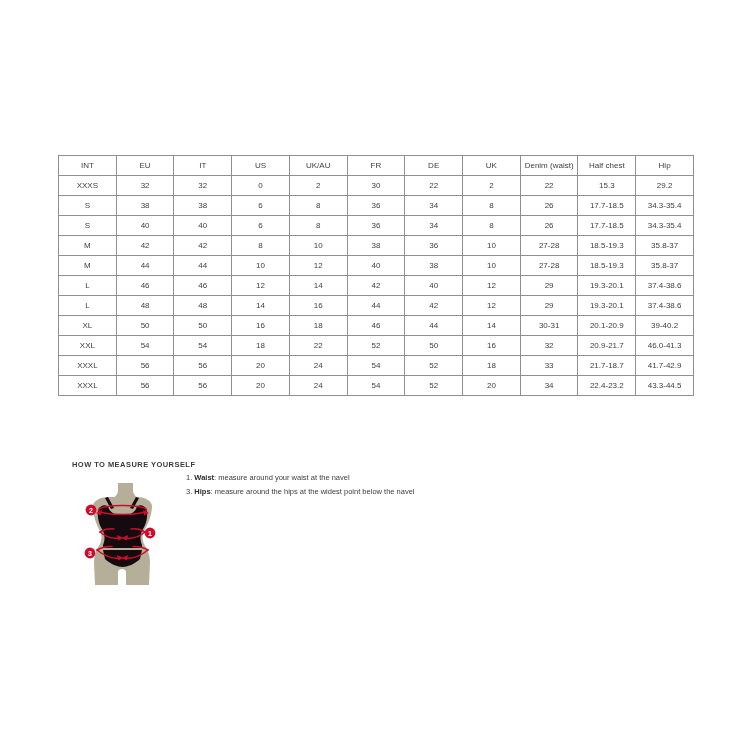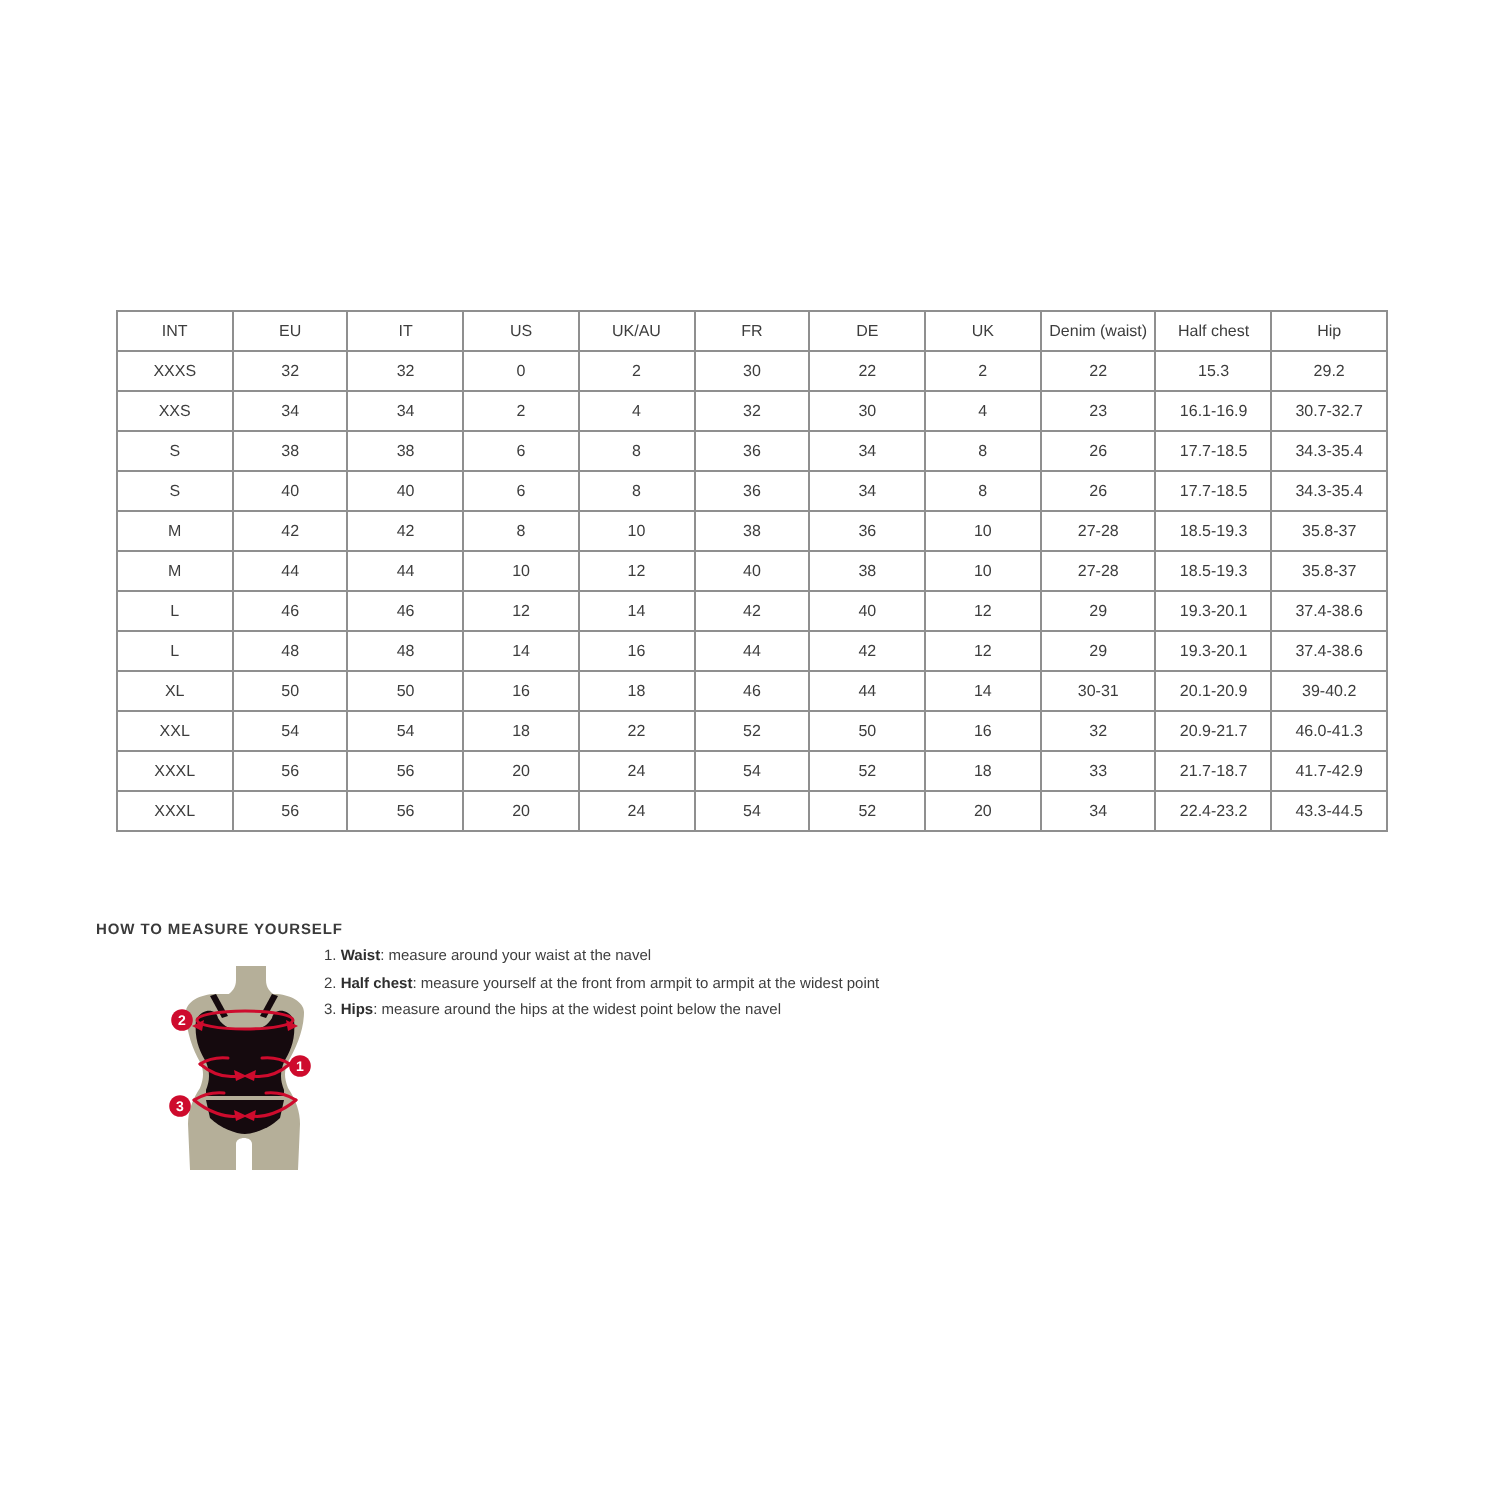--- a/index.html
+++ b/index.html
@@ -16,28 +16,28 @@
   table.size-table th,
   table.size-table td{
     border:1px solid #8f8f8f;
     height:19px;padding:0;
     text-align:center;vertical-align:middle;
     font-size:8px;font-weight:normal;color:#3d3d3d;
     overflow:hidden;white-space:nowrap;
   }
   
   .measure-title{
-    position:absolute;left:48px;top:460px;
+    position:absolute;left:72px;top:460px;
     font-size:7.5px;font-weight:bold;letter-spacing:.45px;color:#3a3a3a;
   }
   .figure-wrap{
     position:absolute;left:80px;top:480px;width:84px;height:108px;
   }
   ol.measure-steps{
-    position:absolute;left:162px;top:471px;margin:0;padding:0;list-style:none;
+    position:absolute;left:186px;top:471px;margin:0;padding:0;list-style:none;
     font-size:7.5px;line-height:13.6px;color:#3d3d3d;white-space:nowrap;
   }
   ol.measure-steps b{color:#2e2e2e;}
   .red-stroke{stroke:#ce0b2d;stroke-width:1.5;fill:none;stroke-linecap:round;}
   .red-fill{fill:#ce0b2d;}
   .badge-num{fill:#ffffff;font-size:7px;font-weight:bold;font-family:"Liberation Sans",sans-serif;}
 </style>
 </head>
 <body>
 
@@ -67,33 +67,20 @@
           <td>0</td>
           <td>2</td>
           <td>30</td>
           <td>22</td>
           <td>2</td>
           <td>22</td>
           <td>15.3</td>
           <td>29.2</td>
         </tr>
         <tr>
-          <td>XXS</td>
-          <td>34</td>
-          <td>34</td>
-          <td>2</td>
-          <td>4</td>
-          <td>32</td>
-          <td>30</td>
-          <td>4</td>
-          <td>23</td>
-          <td>16.1-16.9</td>
-          <td>30.7-32.7</td>
-        </tr>
-        <tr>
           <td>S</td>
           <td>38</td>
           <td>38</td>
           <td>6</td>
           <td>8</td>
           <td>36</td>
           <td>34</td>
           <td>8</td>
           <td>26</td>
           <td>17.7-18.5</td>
@@ -273,17 +260,16 @@
         <text class="badge-num" x="70" y="55.6" text-anchor="middle">1</text>
 
         <circle cx="10" cy="73" r="5.4" fill="#ce0b2d"></circle>
         <text class="badge-num" x="10" y="75.6" text-anchor="middle">3</text>
       </g>
     </svg>
   </div>
 
   <ol class="measure-steps">
       <li><span>1. </span><b>Waist</b><span>: measure around your waist at the navel</span></li>
-      <li><span>2. </span><b>Half chest</b><span>: measure yourself at the front from armpit to armpit at the widest point</span></li>
       <li><span>3. </span><b>Hips</b><span>: measure around the hips at the widest point below the navel</span></li>
     </ol>
 
 </div>
 
 </body></html>

